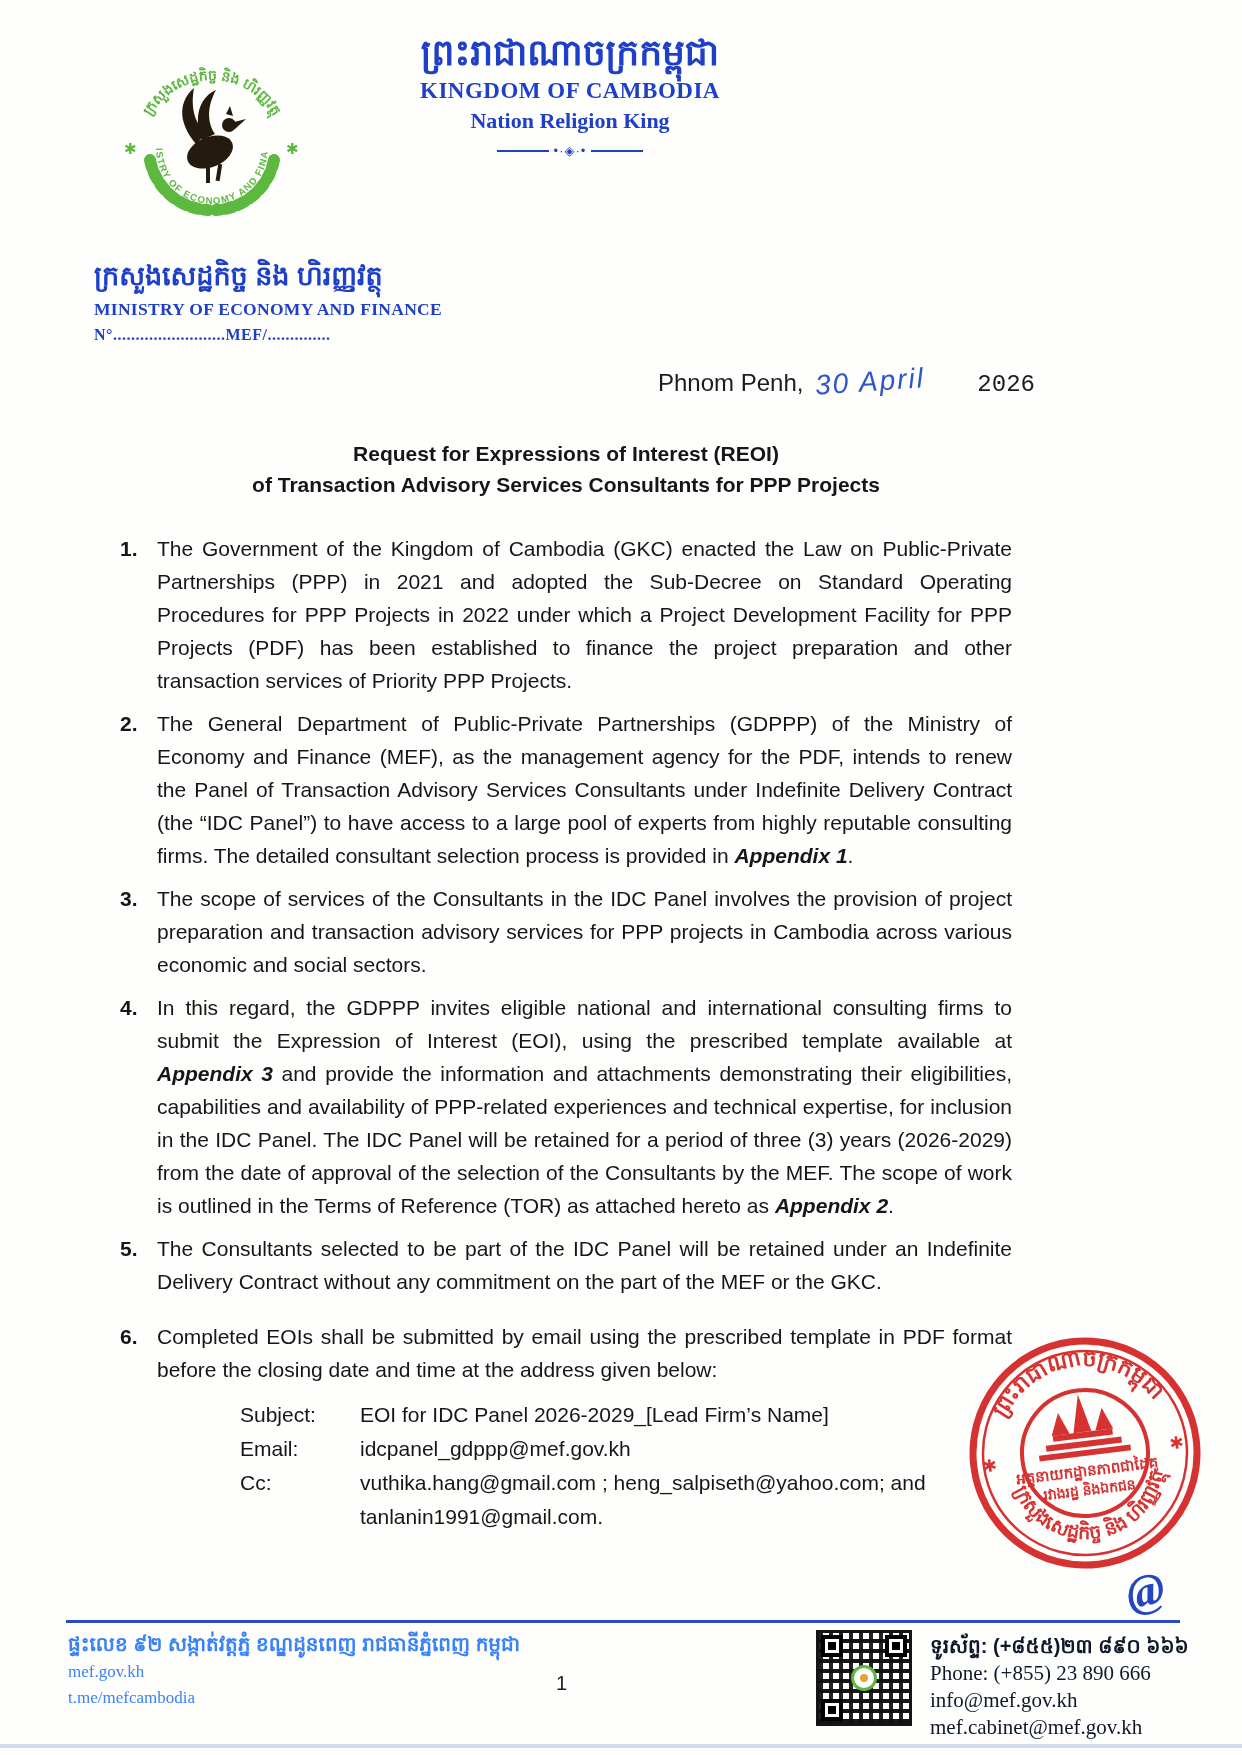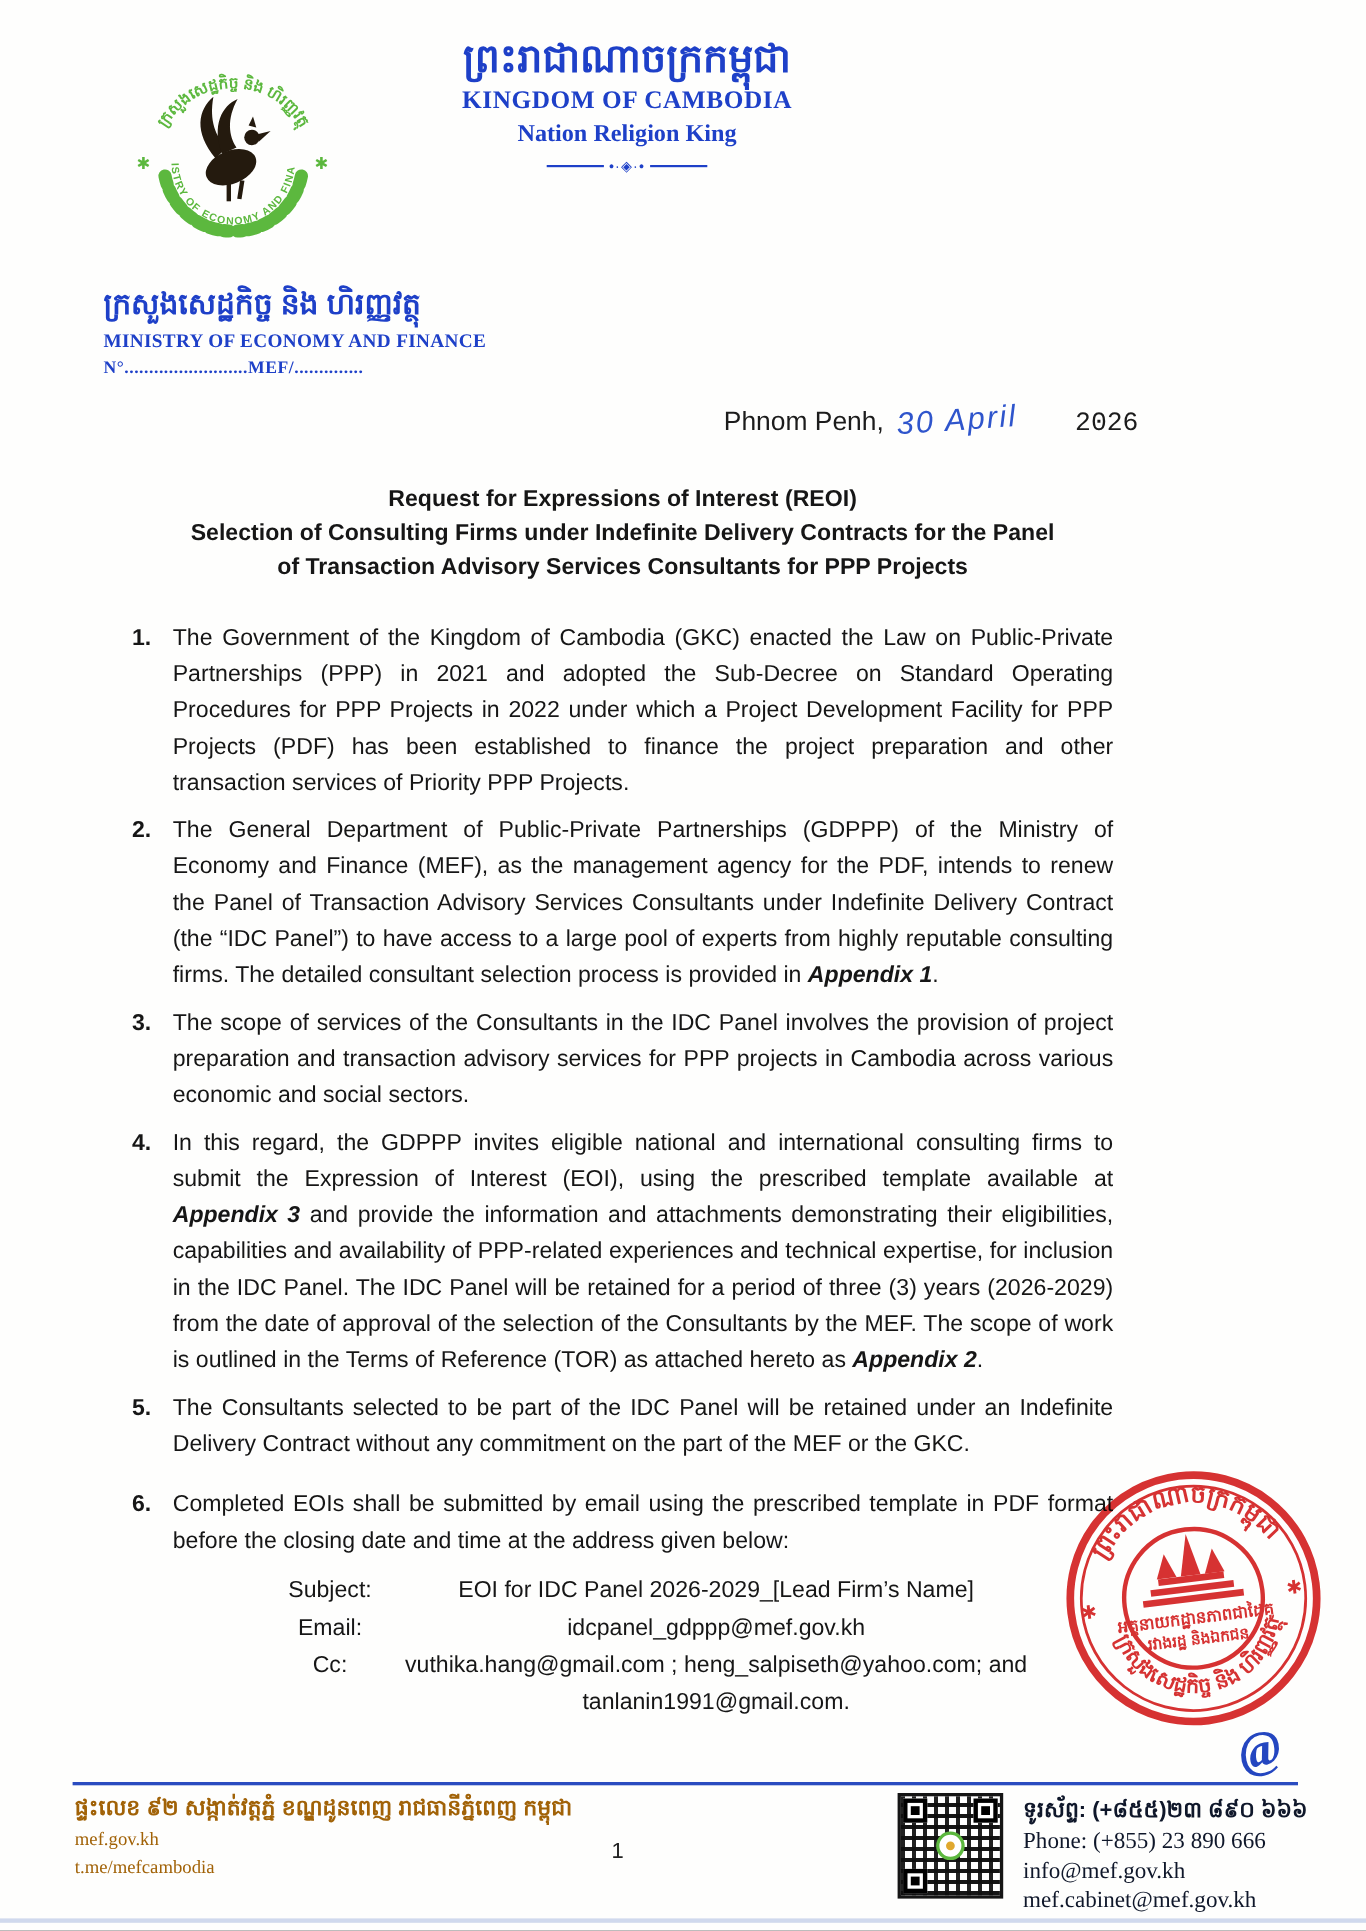--- a/index.html
+++ b/index.html
@@ -32,32 +32,32 @@
   .body-block{position:absolute;left:120px;top:438px;width:892px;}
   .doc-title{text-align:center;font-weight:bold;font-size:21px;line-height:31px;margin-bottom:32px;}
   .doc-title div{white-space:nowrap;}
   .para{display:flex;margin-bottom:10px;font-size:21px;line-height:33px;}
   .para.gap-lg{margin-bottom:22px;}
   .pnum{width:37px;flex:none;font-weight:bold;}
   .ptext{flex:1;text-align:justify;}
   .bi{font-weight:bold;font-style:italic;}
 
   .submission{margin-top:12px;margin-left:120px;font-size:21px;line-height:34px;}
-  .subrow{display:flex;text-align:center;}
+  .subrow{display:flex;}
   .sublabel{width:120px;flex:none;}
   .subvalue{width:582px;}
 
   
   .stamp{position:absolute;left:964px;top:1332px;mix-blend-mode:multiply;opacity:.93;transform:rotate(-7deg);}
   .sig{position:absolute;left:1126px;top:1564px;color:#2446c0;font-size:46px;font-weight:bold;font-style:italic;
        font-family:"Liberation Serif",serif;transform:rotate(-12deg);}
 
   
   .footer-rule{position:absolute;left:66px;top:1620px;width:1114px;height:3px;background:#2a4cc0;}
-  .footer-left{position:absolute;left:68px;top:1630px;color:#a16207;white-space:nowrap;}
+  .footer-left{position:absolute;left:68px;top:1630px;color:#3b82f6;white-space:nowrap;}
   .f-kh{font-size:20px;font-weight:bold;line-height:29px;}
   .f-serif{font-family:"Liberation Serif",serif;font-size:17px;line-height:26px;}
   .page-num{position:absolute;left:556px;top:1672px;font-size:20px;color:#222;}
 
   .qr{position:absolute;left:816px;top:1630px;width:96px;height:96px;box-sizing:border-box;border:3px solid #151515;
       background:
         repeating-linear-gradient(90deg, rgba(15,15,15,.92) 0 4px, transparent 4px 10px),
         repeating-linear-gradient(0deg, #161616 0 4px, #fff 4px 10px);}
   .qr .f{position:absolute;width:22px;height:22px;box-sizing:border-box;border:4px solid #000;background:#fff;}
   .qr .f::after{content:"";position:absolute;inset:3px;background:#000;}
@@ -123,21 +123,20 @@
     <div class="min-ref">N°.........................MEF/..............</div>
   </div>
 
   <div class="dateline">
     <span>Phnom Penh,</span><span class="handwritten">30 April</span><span class="year">2026</span>
   </div>
 
   <div class="body-block">
     <div class="doc-title">
       <div>Request for Expressions of Interest (REOI)</div>
-      <div>Selection of Consulting Firms under Indefinite Delivery Contracts for the Panel</div>
       <div>of Transaction Advisory Services Consultants for PPP Projects</div>
     </div>
 
     <div class="para">
       <span class="pnum">1.</span>
       <div class="ptext">
         <span>The Government of the Kingdom of Cambodia (GKC) enacted the Law on Public-Private Partnerships (PPP) in 2021 and adopted the Sub-Decree on Standard Operating Procedures for PPP Projects in 2022 under which a Project Development Facility for PPP Projects (PDF) has been established to finance the project preparation and other transaction services of Priority PPP Projects.</span>
       </div>
     </div>
 

